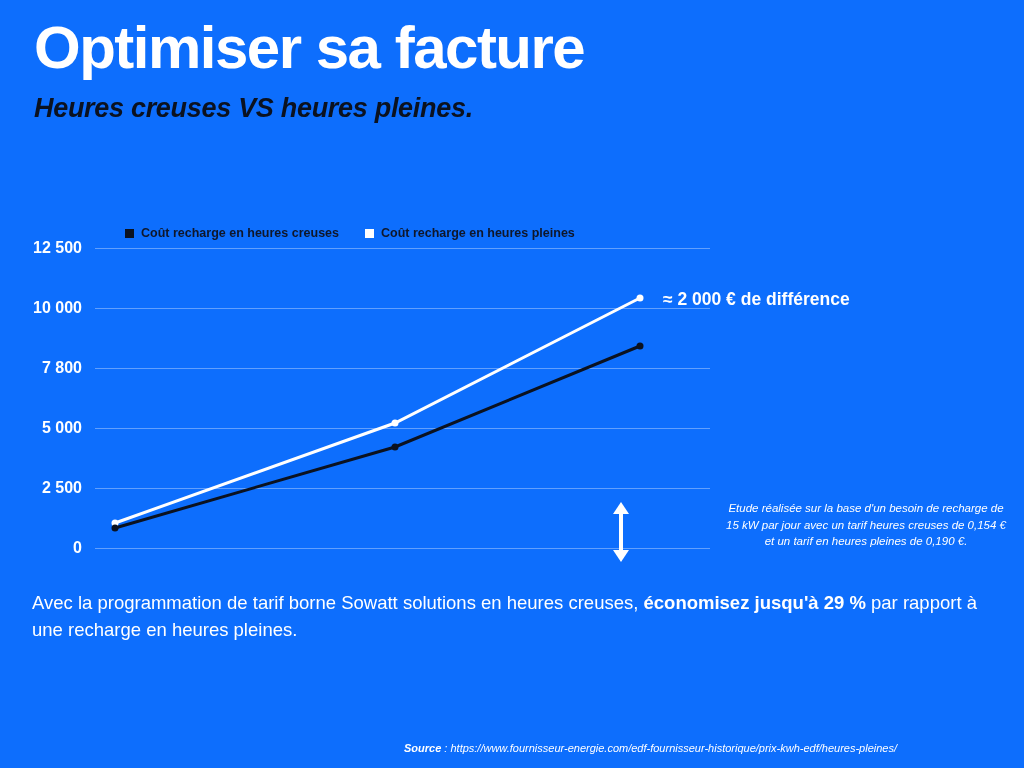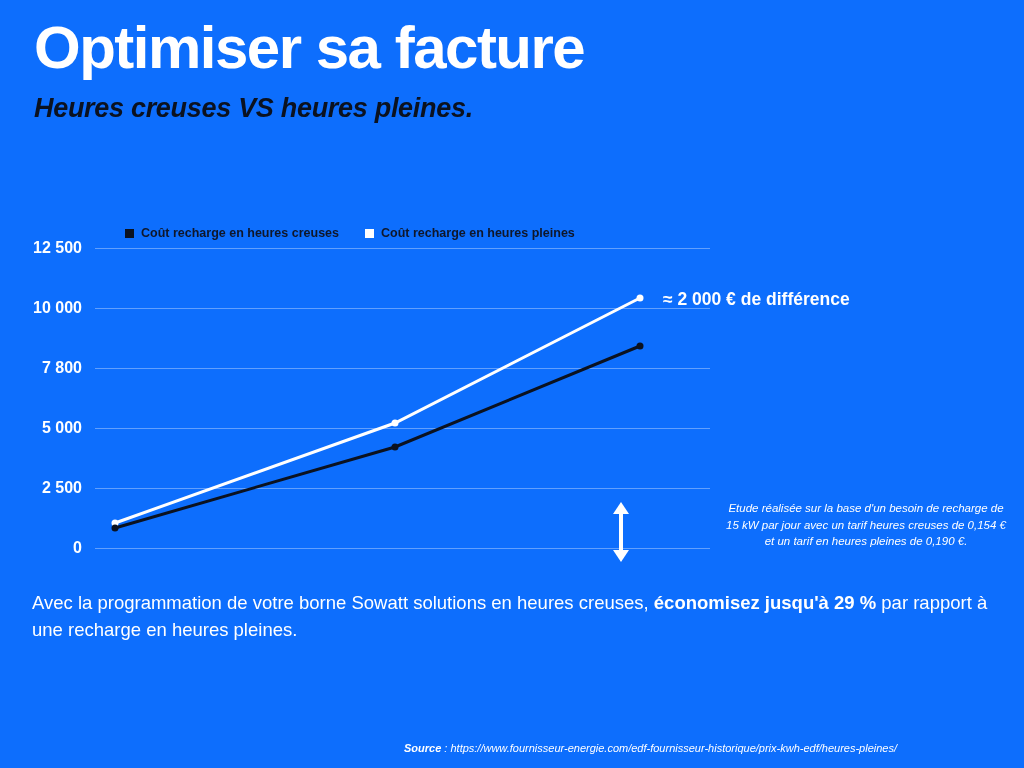--- a/index.html
+++ b/index.html
@@ -267,21 +267,21 @@
         <polygon points="20,60 12,48 28,48" fill="#ffffff"></polygon>
       </svg>
     </div>
   </div>
 
   <div class="diff-note">≈ 2 000 € de différence</div>
 
   <div class="study-note">Etude réalisée sur la base d'un besoin de recharge de 15 kW par jour avec un tarif heures creuses de 0,154 € et un tarif en heures pleines de 0,190 €.</div>
 
   <div class="body-copy">
-    <span>Avec la programmation de votre borne Sowatt solutions en heures creuses, </span><b>économisez jusqu'à 29 %</b><span> par rapport à une recharge en heures pleines.</span>
+    <span>Avec la programmation de tarif borne Sowatt solutions en heures creuses, </span><b>économisez jusqu'à 29 %</b><span> par rapport à une recharge en heures pleines.</span>
   </div>
 
 
   <div class="source">
     <b>Source</b><span> : </span><span>https://www.fournisseur-energie.com/edf-fournisseur-historique/prix-kwh-edf/heures-pleines/</span>
   </div>
 
 </div>
 
 </body></html>

